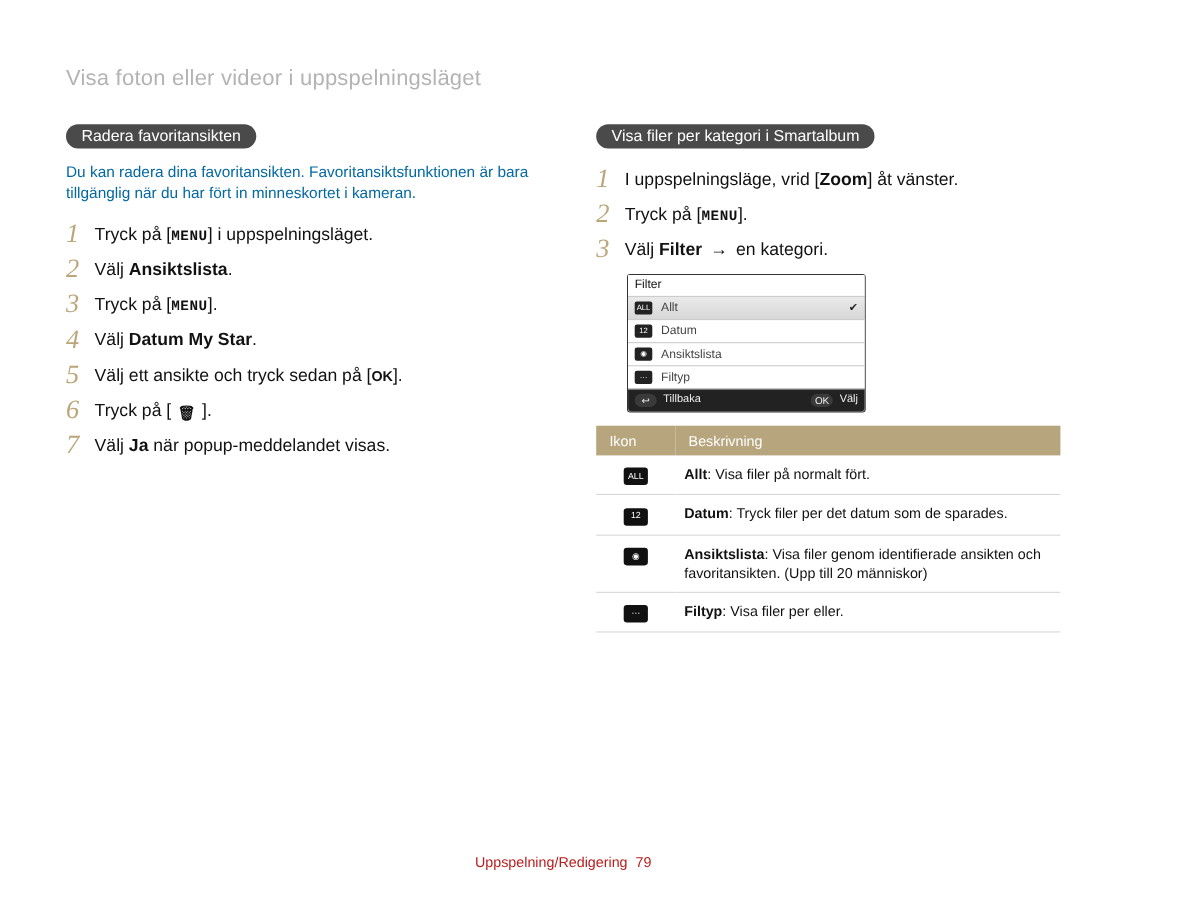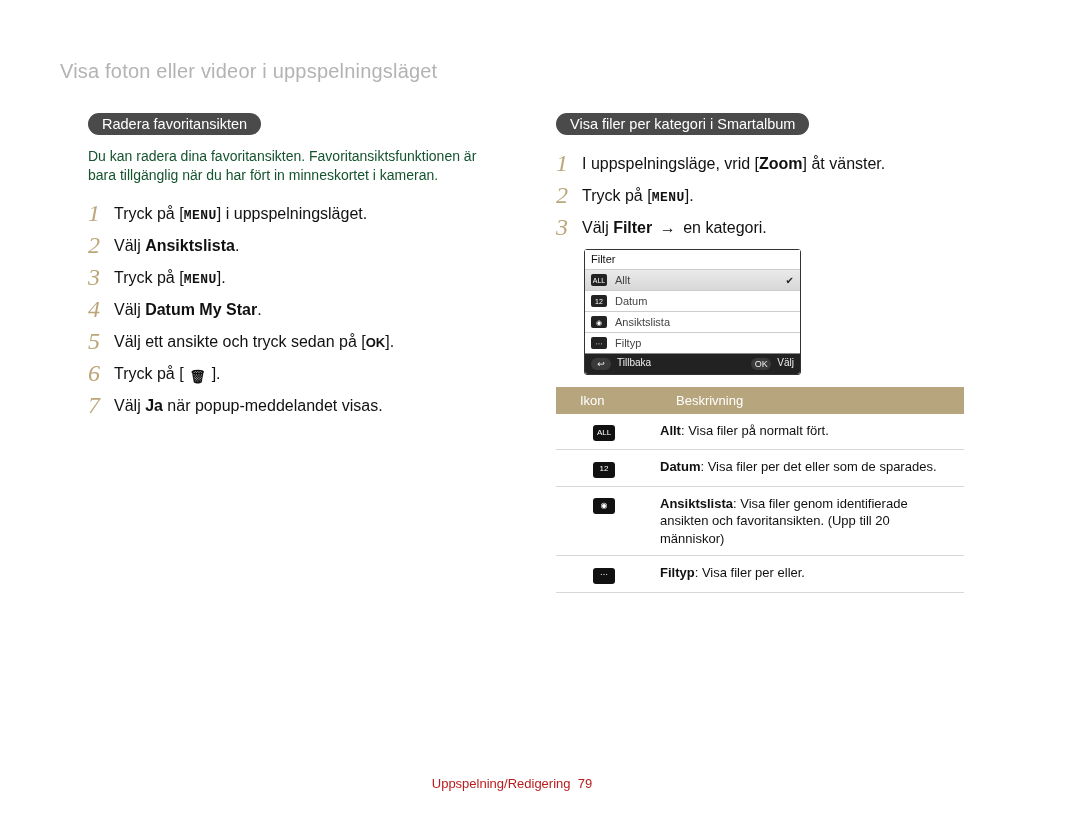--- a/index.html
+++ b/index.html
@@ -21,40 +21,39 @@
   .page-title {
     font-size: 20px;
     color: #b3b3b3;
     font-weight: 400;
     margin: 0 0 30px 0;
     letter-spacing: 0.2px;
   }
   .cols {
     display: flex;
     column-gap: 60px;
-    margin-left: 28px;
   }
   .col {
     flex: 1 1 0;
     min-width: 0;
   }
   .pill {
     display: inline-block;
     background: #4a4a4a;
     color: #fff;
     border-radius: 12px;
     padding: 3px 14px 3px 14px;
     font-size: 14.5px;
     margin-bottom: 8px;
   }
   .para {
     font-size: 14px;
     line-height: 1.35;
     margin: 4px 0 18px 0;
-    color: #14532d;
+    color: #0369a1;
   }
   ol.steps {
     list-style: none;
     padding: 0;
     margin: 0;
     counter-reset: step;
   }
   ol.steps > li {
     counter-increment: step;
     display: flex;
@@ -153,21 +152,21 @@
     width: 100%;
     border-collapse: collapse;
     font-size: 13px;
     margin-top: 8px;
   }
   table.desc th {
     background: #b7a57d;
     color: #fff;
     text-align: left;
     font-weight: 400;
-    padding: 6px 24px;
+    padding: 6px 12px;
     font-size: 13px;
   }
   table.desc th:first-child {
     width: 48px;
   }
   table.desc td {
     padding: 8px 8px;
     border-bottom: 1px solid #d8d8d8;
     vertical-align: top;
     line-height: 1.35;
@@ -326,21 +325,21 @@
             <tr>
           <th>Ikon</th>
           <th>Beskrivning</th>
         </tr>
         <tr>
           <td class="ico-cell"><span class="td-ico">ALL</span></td>
           <td><span class="bold">Allt</span><span>: Visa filer på normalt fört.</span></td>
         </tr>
         <tr>
           <td class="ico-cell"><span class="td-ico">12</span></td>
-          <td><span class="bold">Datum</span><span>: Visa filer per det eller som de sparades.</span></td>
+          <td><span class="bold">Datum</span><span>: Tryck filer per det datum som de sparades.</span></td>
         </tr>
         <tr>
           <td class="ico-cell"><span class="td-ico">◉</span></td>
           <td><span class="bold">Ansiktslista</span><span>: Visa filer genom identifierade ansikten och favoritansikten. (Upp till 20 människor)</span></td>
         </tr>
         <tr>
           <td class="ico-cell"><span class="td-ico">⋯</span></td>
           <td><span class="bold">Filtyp</span><span>: Visa filer per eller.</span></td>
         </tr>
       </tbody>

